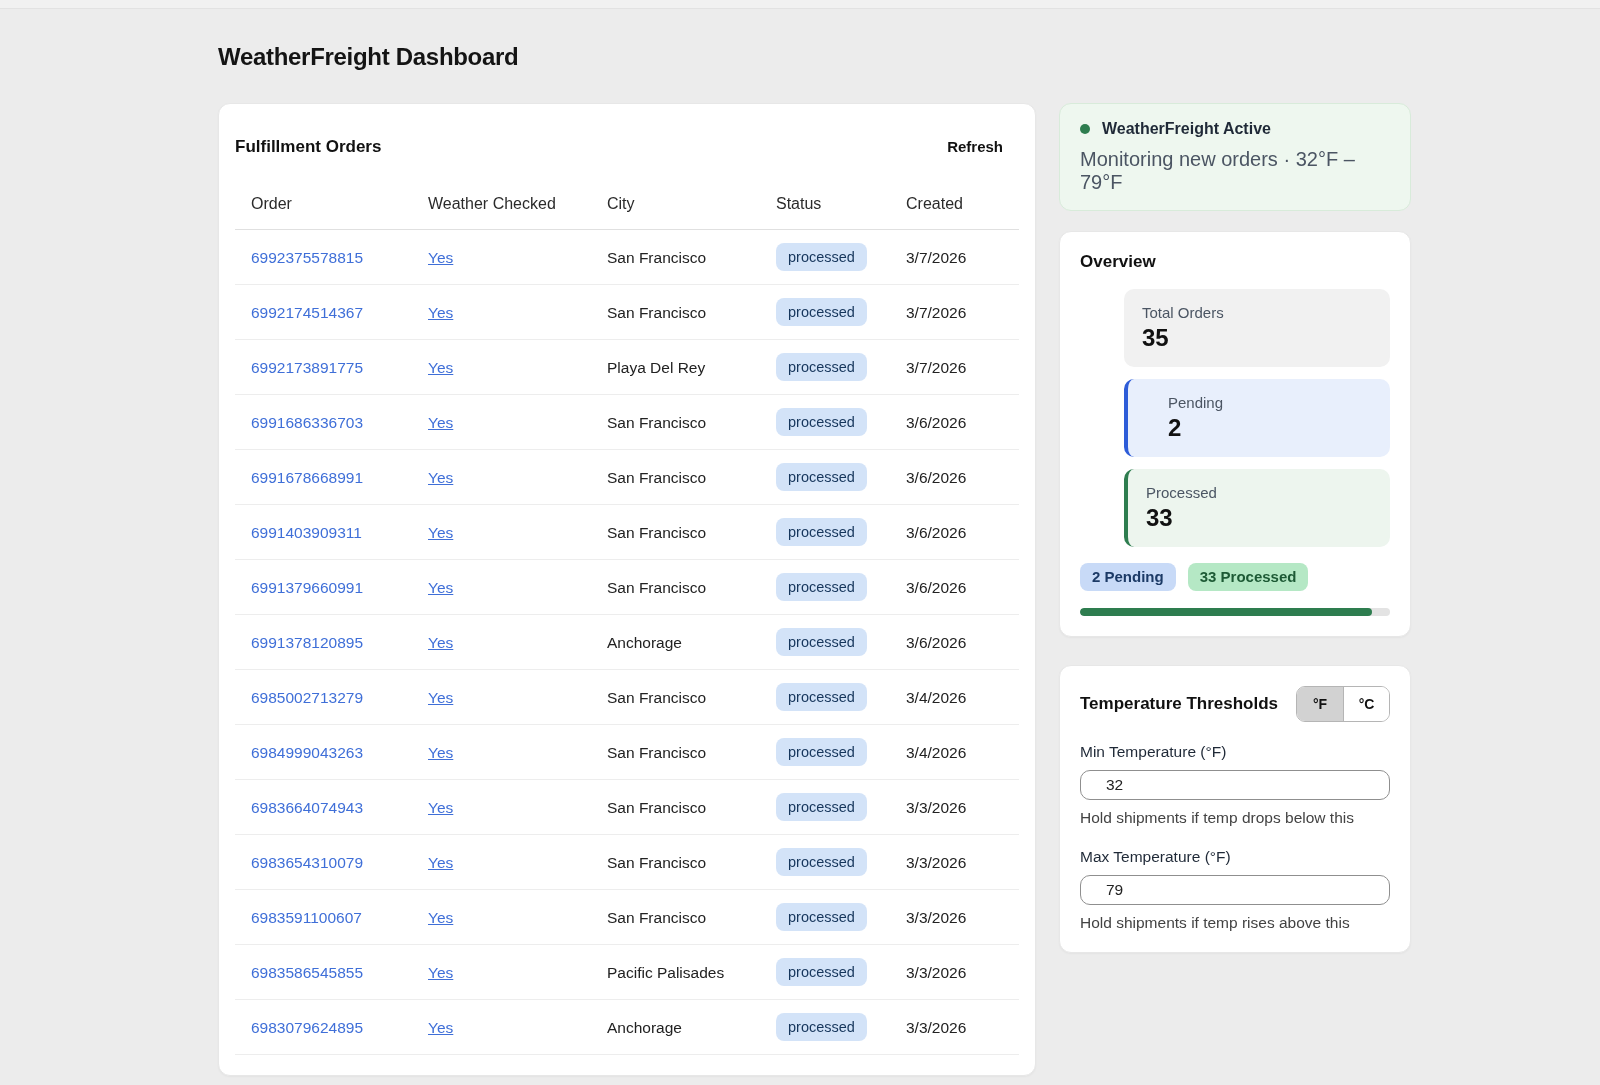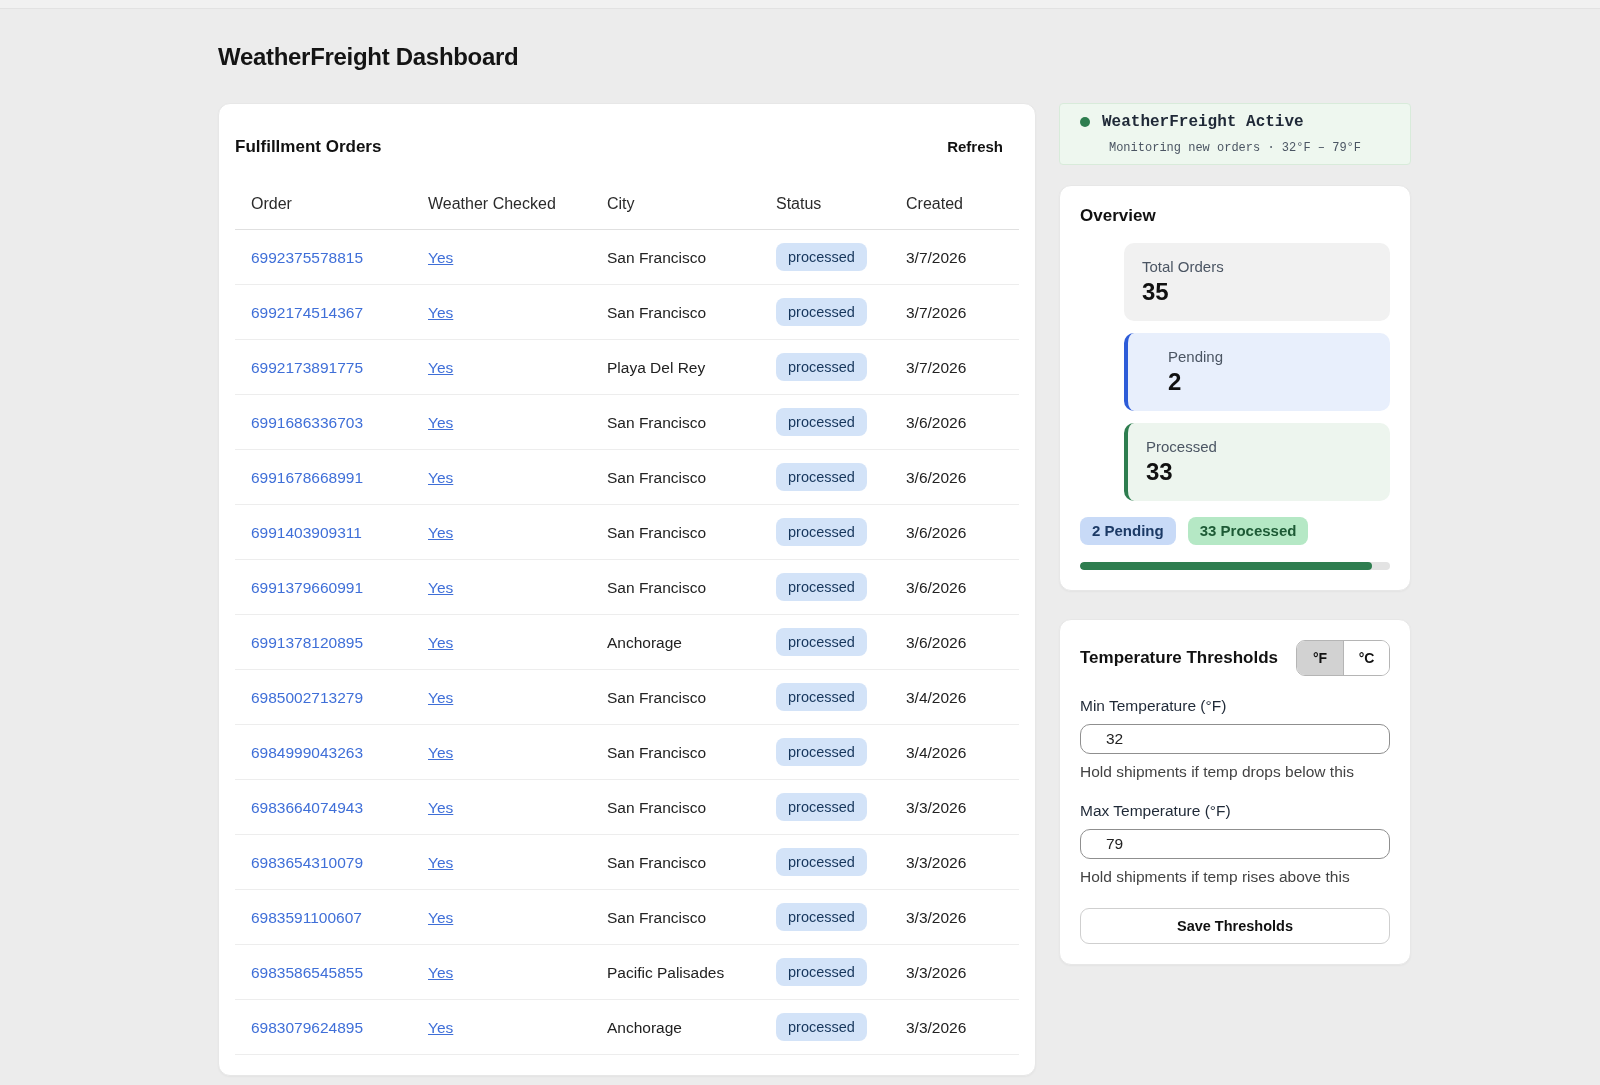--- a/index.html
+++ b/index.html
@@ -48,25 +48,25 @@
   td{font-size:15.5px;color:#222;padding:13px 16px;border-bottom:1px solid #ededed;
     line-height:21px;white-space:nowrap;overflow:hidden;}
   .order-link{color:var(--link-blue);text-decoration:none;}
   .yes-link{color:var(--link-blue);text-decoration:underline;}
   .badge{display:inline-block;background:var(--badge-blue-bg);color:var(--badge-blue-text);
     font-size:14.5px;padding:5px 12px;border-radius:8px;line-height:18px;}
 
   
   .sidebar{width:352px;}
   .status-card{background:var(--status-card-bg);border:1px solid var(--status-card-border);
-    border-radius:4px;padding:9px 20px;font-family:Liberation Mono, monospace;}
+    border-radius:12px;padding:16px 20px;}
   .status-title-row{display:flex;align-items:center;gap:12px;}
   .dot{width:10px;height:10px;border-radius:50%;background:var(--green);flex:0 0 auto;}
   .status-title{font-size:16px;font-weight:700;color:#1f2937;}
-  .status-sub{margin-top:10px;font-size:12px;color:#4b5563;text-align:center;}
+  .status-sub{margin-top:10px;font-size:20px;color:#4b5563;}
 
   .panel{background:#fff;border:1px solid #e7e7e7;border-radius:12px;
     box-shadow:0 1px 2px rgba(0,0,0,.04);padding:20px;}
   .overview-card{margin-top:20px;}
   .panel-title{font-size:17px;font-weight:700;color:#111;margin:0;}
   .stats{margin-top:17px;}
   .stat{border-radius:10px;padding:15px 18px;margin-left:44px;}
   .stat + .stat{margin-top:12px;}
   .stat--neutral{background:#f1f1f1;}
   .stat--pending{background:var(--pending-bg);border-left:4px solid var(--pending-accent);padding-left:40px;}
@@ -279,18 +279,17 @@
               <button class="selected">°F</button>
               <button>°C</button>
             </div>
         </div>
         <div class="field-label">Min Temperature (°F)</div>
         <input class="text-input" type="text" value="32" style="">
         <div class="hint">Hold shipments if temp drops below this</div>
         <div class="field-label">Max Temperature (°F)</div>
         <input class="text-input" type="text" value="79" style="">
         <div class="hint">Hold shipments if temp rises above this</div>
-        <button class="save-btn">Save Thresholds</button>
       </div>
 
     </aside>
   </div>
 </div>
 
 </body></html>

